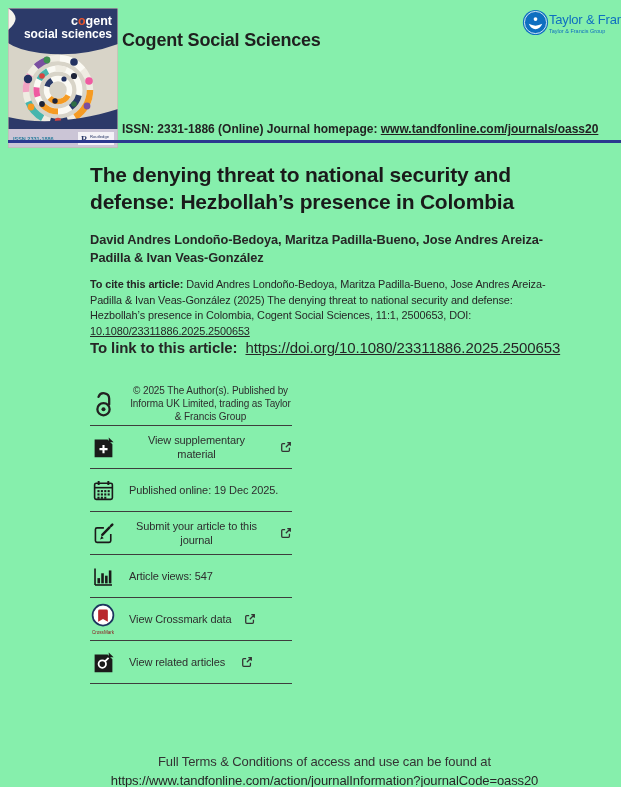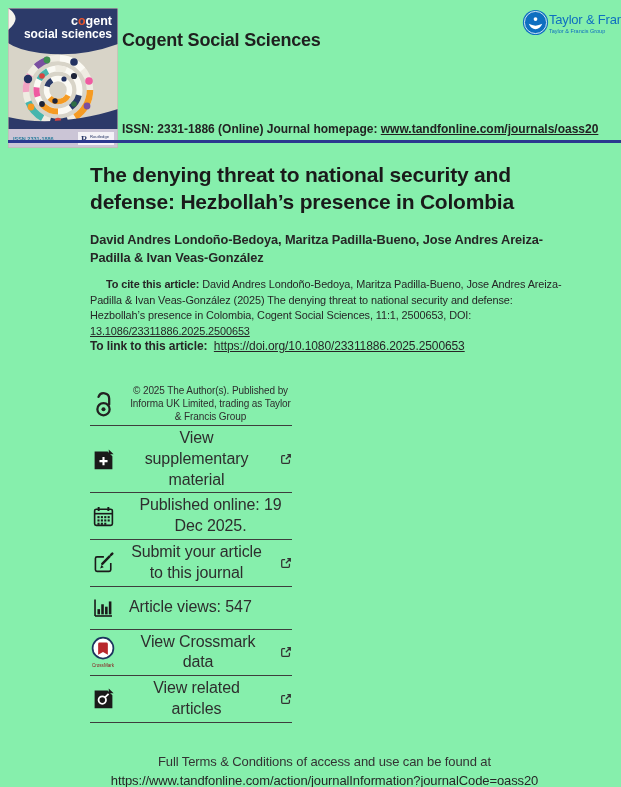--- a/index.html
+++ b/index.html
@@ -17,31 +17,31 @@
   .tf-text .tf-group{font-size:5.5px;color:#0e6fc0;margin-top:1px;}
   .header-rule{position:absolute;left:8px;right:8px;top:140px;height:2.5px;background:#2b3990;}
 
   
   .title{position:absolute;left:90px;top:161px;width:452px;font-size:21px;font-weight:bold;
          color:#1a1a1a;line-height:1.3;letter-spacing:-0.2px;}
   .authors{position:absolute;left:90px;top:231px;width:487px;font-size:12.8px;font-weight:bold;
            color:#262626;line-height:1.4;letter-spacing:-0.1px;}
   .cite{position:absolute;left:90px;top:277px;width:474px;font-size:10.9px;line-height:1.43;
         color:#262626;letter-spacing:-0.1px;}
-  .cite b{font-weight:bold;margin-left:16px;}
+  .cite b{font-weight:bold;}
   .u-link{text-decoration:underline;cursor:pointer;color:#262626;}
-  .link-line{position:absolute;left:90px;top:339px;font-size:12px;color:#262626;letter-spacing:-0.1px;}
+  .link-line{position:absolute;left:90px;top:339px;font-size:15px;color:#262626;letter-spacing:-0.1px;}
 
   
   .actions{position:absolute;left:90px;top:382px;width:202px;}
   .action-row{display:flex;align-items:center;gap:13px;min-height:43px;
               border-bottom:1.6px solid #3d3d3d;box-sizing:border-box;padding:2px 0;text-align:center;}
   .action-row.first{min-height:40px;align-items:center;}
   .icon-cell{width:26px;flex:0 0 26px;display:flex;flex-direction:column;align-items:center;}
-  .action-text{font-size:16px;color:#2e2e2e;letter-spacing:-0.1px;line-height:1.3;}
+  .action-text{font-size:11px;color:#2e2e2e;letter-spacing:-0.1px;line-height:1.3;}
   .action-text.small{font-size:10px;max-width:176px;}
   .action-text.link{cursor:pointer;}
   .ext{display:inline-flex;margin-left:3px;}
   .cm-caption{font-size:4.6px;color:#8b1e20;margin-top:1px;}
 
   
   .footer{position:absolute;left:0;right:0;top:753px;text-align:center;font-size:13px;
           color:#333;line-height:1.45;letter-spacing:-0.1px;}
 </style>
 </head>
@@ -128,21 +128,21 @@
 
   <div class="header-rule"></div>
 
   <div class="title">The denying threat to national security and defense: Hezbollah’s presence in Colombia</div>
 
   <div class="authors">David Andres Londoño-Bedoya, Maritza Padilla-Bueno, Jose Andres Areiza-Padilla &amp; Ivan Veas-González</div>
 
   <div class="cite">
     <b>To cite this article:</b>
     <span>David Andres Londoño-Bedoya, Maritza Padilla-Bueno, Jose Andres Areiza-Padilla &amp; Ivan Veas-González (2025) The denying threat to national security and defense: Hezbollah’s presence in Colombia, Cogent Social Sciences, 11:1, 2500653, DOI:</span>
-    <span class="u-link">13.1086/23311886.2025.2500653</span>
+    <span class="u-link">10.1080/23311886.2025.2500653</span>
   </div>
 
   <div class="link-line">
     <b>To link to this article:</b>&nbsp;
     <span class="u-link">https://doi.org/10.1080/23311886.2025.2500653</span>
   </div>
 
   <div class="actions">
 
     <div class="action-row first">

